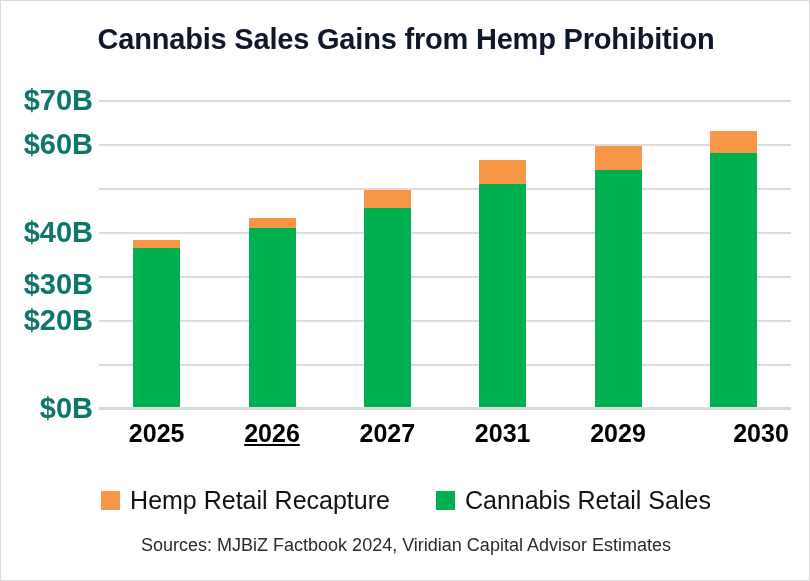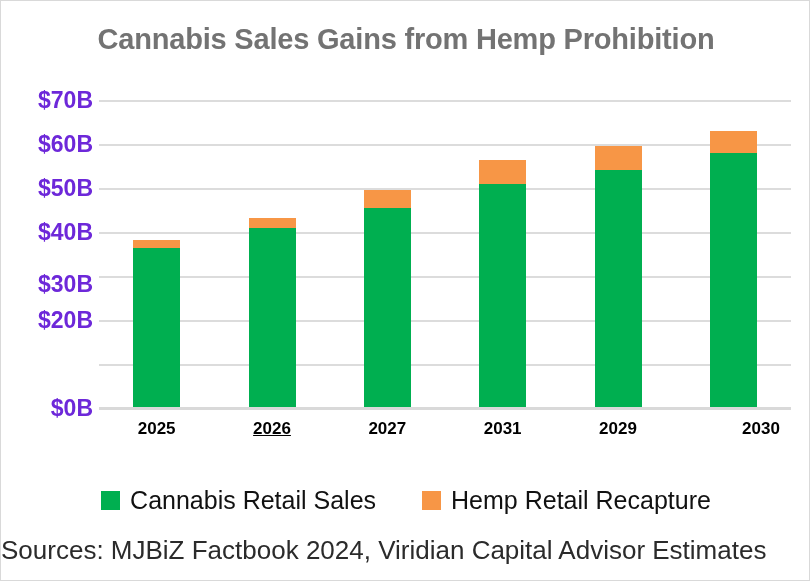--- a/index.html
+++ b/index.html
@@ -24,21 +24,21 @@
 
   
   #chart-title {
     position: absolute;
     left: 0;
     top: 22px;
     width: 810px;
     text-align: center;
     font-size: 29px;
     font-weight: bold;
-    color: #737373;
+    color: #0f172a;
     letter-spacing: -0.2px;
     white-space: nowrap;
   }
 
   
   #plot-area {
     position: absolute;
     left: 98px;
     top: 99px;
     width: 692px;
@@ -59,23 +59,23 @@
     height: 3px;
     background: #d9d9d9;
   }
 
   
   .y-tick-label {
     position: absolute;
     right: 0;
     width: 88px;
     text-align: right;
-    font-size: 23px;
+    font-size: 29px;
     font-weight: bold;
-    color: #6d28d9;
+    color: #0f766e;
     transform: translateY(-50%);
     white-space: nowrap;
   }
   #y-axis {
     position: absolute;
     left: 0;
     top: 0;
     width: 92px;
     height: 581px;
   }
@@ -100,21 +100,21 @@
     left: 98px;
     top: 418px;
     width: 692px;
     height: 40px;
   }
   .x-tick-label {
     position: absolute;
     top: 0;
     width: 120px;
     text-align: center;
-    font-size: 17px;
+    font-size: 25px;
     font-weight: bold;
     color: #000000;
     white-space: nowrap;
   }
 
   
   #legend {
     position: absolute;
     left: 0;
     top: 485px;
@@ -139,39 +139,38 @@
     color: #111111;
     white-space: nowrap;
   }
 
   
   #source-note {
     position: absolute;
     left: 0;
     top: 534px;
     width: 810px;
-    text-align: left;
-    font-size: 26px;
+    text-align: center;
+    font-size: 18px;
     color: #2b2b2b;
     white-space: nowrap;
   }
 </style>
 </head>
 <body>
 
 <div id="chart-frame">
 
   <div id="chart-title">Cannabis Sales Gains from Hemp Prohibition</div>
 
   <div id="y-axis">
       <div class="y-tick-label" style="top: 407px;">$0B</div>
       <div class="y-tick-label" style="top: 319px;">$20B</div>
       <div class="y-tick-label" style="top: 275px; margin-top: 8px;">$30B</div>
       <div class="y-tick-label" style="top: 231px;">$40B</div>
-      <div class="y-tick-label" style="top: 187px;">$50B</div>
       <div class="y-tick-label" style="top: 143px;">$60B</div>
       <div class="y-tick-label" style="top: 99px;">$70B</div>
     </div>
 
   <div id="plot-area">
       <div class="gridline" style="top: 264px;"></div>
       <div class="gridline" style="top: 220px;"></div>
       <div class="gridline" style="top: 176px;"></div>
       <div class="gridline" style="top: 132px;"></div>
       <div class="gridline" style="top: 88px;"></div>
@@ -209,24 +208,24 @@
       <div class="x-tick-label" style="left: -2.33333px;">2025</div>
       <div class="x-tick-label" style="left: 113px; text-decoration: underline;">2026</div>
       <div class="x-tick-label" style="left: 228.333px;">2027</div>
       <div class="x-tick-label" style="left: 343.667px;">2031</div>
       <div class="x-tick-label" style="left: 459px;">2029</div>
       <div class="x-tick-label" style="left: 602px;">2030</div>
     </div>
 
   <div id="legend">
       <div class="legend-entry">
+        <span class="legend-swatch" style="background: rgb(247, 150, 70);"></span>
+        <span class="legend-label">Hemp Retail Recapture</span>
+      </div>
+      <div class="legend-entry">
         <span class="legend-swatch" style="background: rgb(0, 175, 80);"></span>
         <span class="legend-label">Cannabis Retail Sales</span>
       </div>
-      <div class="legend-entry">
-        <span class="legend-swatch" style="background: rgb(247, 150, 70);"></span>
-        <span class="legend-label">Hemp Retail Recapture</span>
-      </div>
     </div>
 
   <div id="source-note">Sources: MJBiZ Factbook 2024, Viridian Capital Advisor Estimates</div>
 
 </div>
 
 </body></html>

